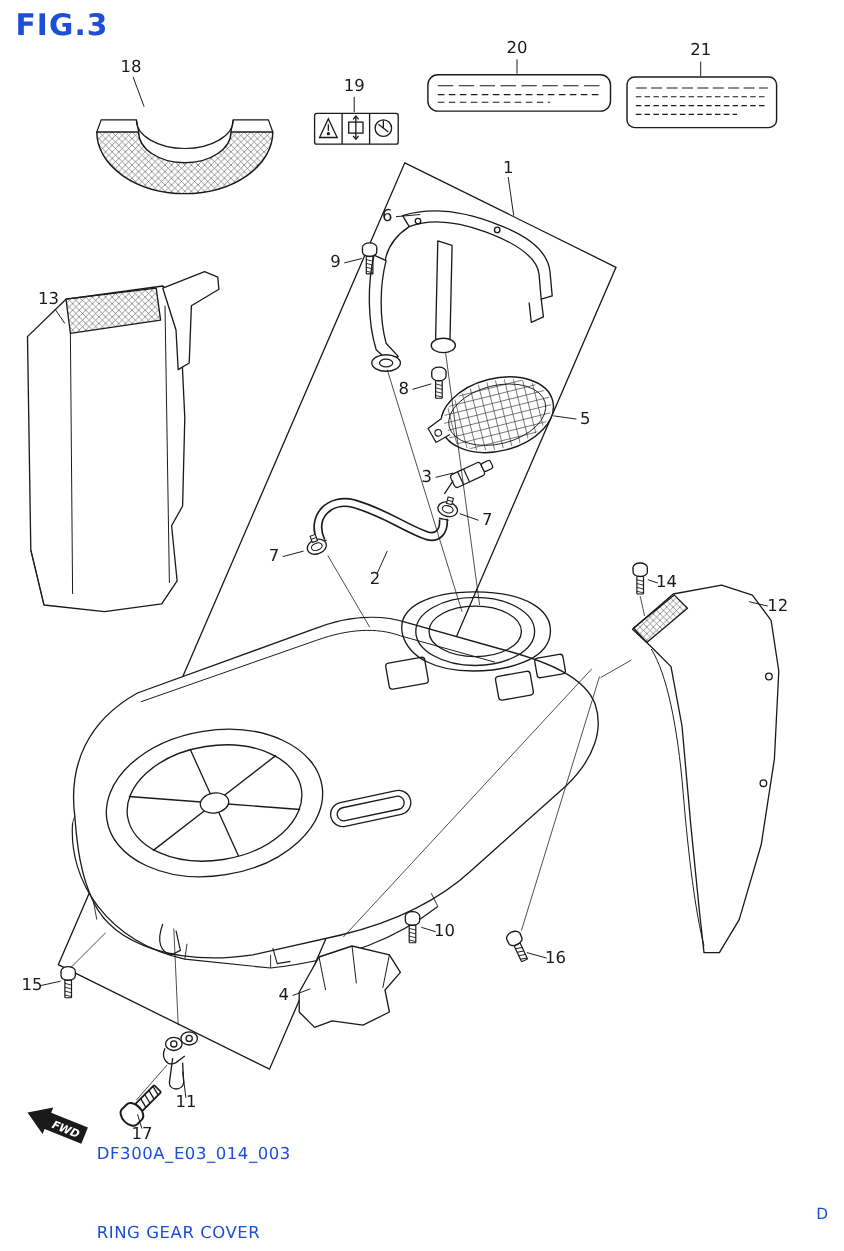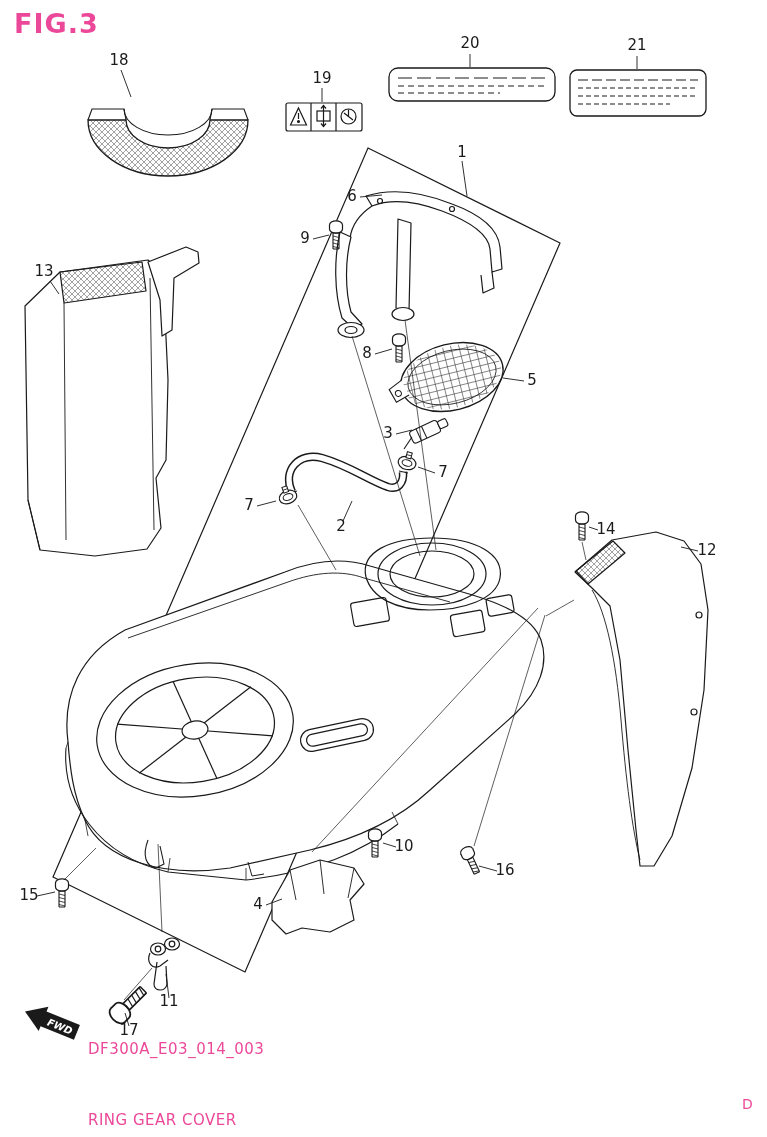--- a/index.html
+++ b/index.html
@@ -1,17 +1,17 @@
 <!DOCTYPE html>
 <html><head>
 <meta charset="utf-8">
 <style>
   html,body{margin:0;padding:0;background:#fff;}
   .page{position:relative;width:767px;height:1137px;background:#ffffff;
-        font-family:"DejaVu Sans",sans-serif;color:#ec4899;overflow:hidden;}
+        font-family:"DejaVu Sans",sans-serif;color:#1d4ed8;overflow:hidden;}
   .fig-title{position:absolute;left:14px;top:8px;font-size:27px;font-weight:bold;letter-spacing:1px;}
   .footer-code{position:absolute;left:88px;top:1040px;font-size:15px;letter-spacing:.5px;}
   .footer-name{position:absolute;left:88px;top:1111px;font-size:15px;letter-spacing:.5px;text-align:center;}
   .page-letter{position:absolute;left:742px;top:1096px;font-size:14px;}
   svg.diagram{position:absolute;left:0;top:0;}
   text.callout{font-family:"DejaVu Sans",sans-serif;font-size:15px;fill:#1a1a1a;}
 </style>
 </head>
 <body>
 

